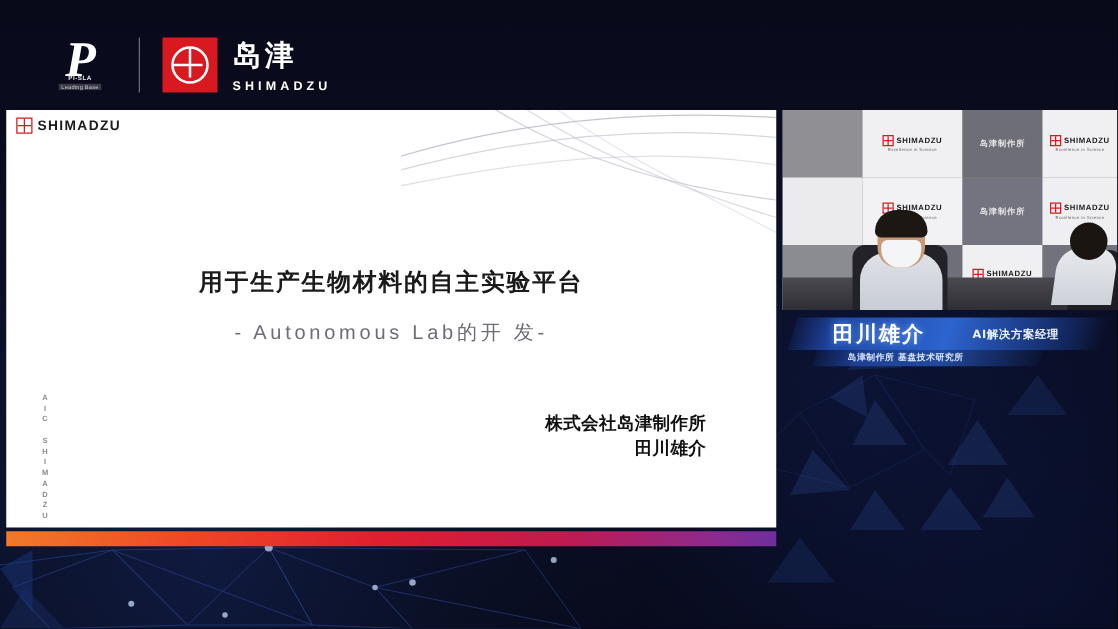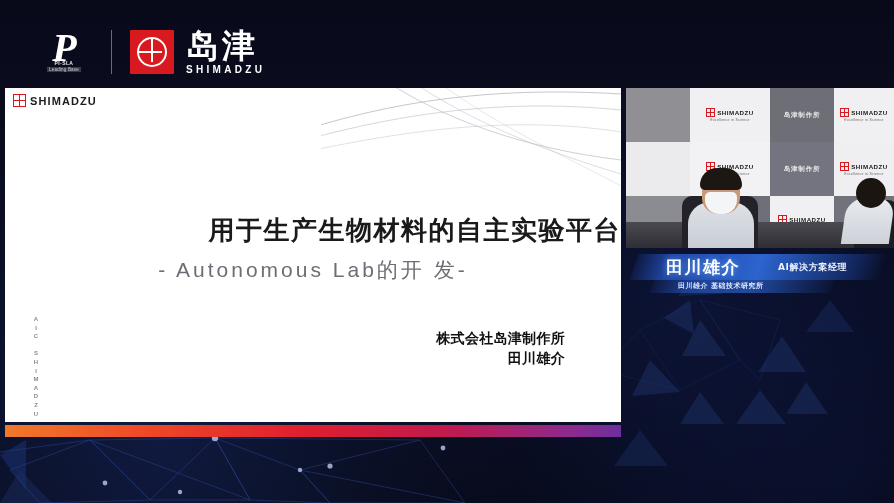--- a/index.html
+++ b/index.html
@@ -34,47 +34,47 @@
          background:#3a3a46;padding:0 2px;margin-top:1px;}
   .divider{width:1px;height:44px;background:#6a6a78;margin:0 18px 0 16px;}
   .shim-red{width:44px;height:44px;background:#d81920;display:flex;
             align-items:center;justify-content:center;border-radius:1px;}
   .shim-cross{width:26px;height:26px;border:2.5px solid #fff;border-radius:50%;
             position:relative;}
   .shim-cross:before,.shim-cross:after{content:"";position:absolute;background:#fff;}
   .shim-cross:before{left:50%;top:-1px;width:2.5px;height:24px;margin-left:-1.25px;}
   .shim-cross:after{top:50%;left:-1px;height:2.5px;width:24px;margin-top:-1.25px;}
   .shim-cn{margin-left:12px;display:flex;flex-direction:column;}
-  .shim-cn .cn{font-size:33px;color:#fff;font-weight:700;line-height:33px;
-        letter-spacing:3px;font-family:Liberation Serif, serif;}
+  .shim-cn .cn{font-size:23px;color:#fff;font-weight:700;line-height:33px;
+        letter-spacing:3px;font-family:Liberation Mono, monospace;}
   .shim-cn .en{font-size:10px;color:#fff;font-weight:700;letter-spacing:3.3px;
         margin-top:1px;}
 
   
   .slide{position:absolute;left:5px;top:88px;width:616px;height:334px;
          background:#ffffff;overflow:hidden;}
   .slide-arcs{position:absolute;right:0;top:0;width:300px;height:120px;}
   .slide-logo{position:absolute;left:8px;top:6px;display:flex;align-items:center;gap:4px;}
   .slide-logo .mark{width:11px;height:11px;border:1.6px solid #d81920;
          position:relative;background:#fff;}
   .slide-logo .mark:before{content:"";position:absolute;left:50%;top:0;width:1.4px;
          height:100%;background:#d81920;margin-left:-.7px;}
   .slide-logo .mark:after{content:"";position:absolute;top:50%;left:0;height:1.4px;
          width:100%;background:#d81920;margin-top:-.7px;}
   .slide-logo .word{font-size:11px;font-weight:700;color:#1b1b1b;letter-spacing:1.1px;}
 
   .vtext{position:absolute;left:28px;top:228px;font-size:6px;color:#8a8a92;
          letter-spacing:2.6px;writing-mode:vertical-rl;text-orientation:upright;
          font-weight:600;}
 
-  .slide-title{position:absolute;left:0;right:0;top:125px;text-align:right;
-         font-size:26px;font-weight:700;color:#1a1a1a;letter-spacing:1.5px;
+  .slide-title{position:absolute;left:0;right:0;top:125px;text-align:center;
+         font-size:19px;font-weight:700;color:#1a1a1a;letter-spacing:1.5px;
          font-family:"DejaVu Sans",sans-serif;}
   .slide-sub{position:absolute;left:0;right:0;top:168px;text-align:center;
-         font-size:21px;color:#6d6d75;letter-spacing:3px;font-weight:500;}
+         font-size:16px;color:#6d6d75;letter-spacing:3px;font-weight:500;}
 
   .slide-attr{position:absolute;right:56px;top:240px;text-align:right;
          color:#111;font-weight:700;line-height:1.45;}
   .slide-attr div{font-size:14px;letter-spacing:.3px;}
 
   
   .gradbar{position:absolute;left:5px;top:425px;width:616px;height:12px;
     background:linear-gradient(90deg,#f07a2a 0%,#ef4a26 22%,#e01f2e 48%,
                #c01a4e 72%,#8d2a8e 92%,#6d2f9c 100%);}
 
@@ -316,16 +316,16 @@
       <div class="p2-body"></div>
       <div class="p2-head"></div>
     </div>
   </div>
 
   <div class="plate">
     <div class="plate-bar"></div>
     <div class="plate-bar2"></div>
     <div class="plate-name">田川雄介</div>
     <div class="plate-role">AI解决方案经理</div>
-    <div class="plate-org">田川雄介 基础技术研究所</div>
+    <div class="plate-org">岛津制作所 基盘技术研究所</div>
   </div>
 
 </div>
 
 </body></html>

